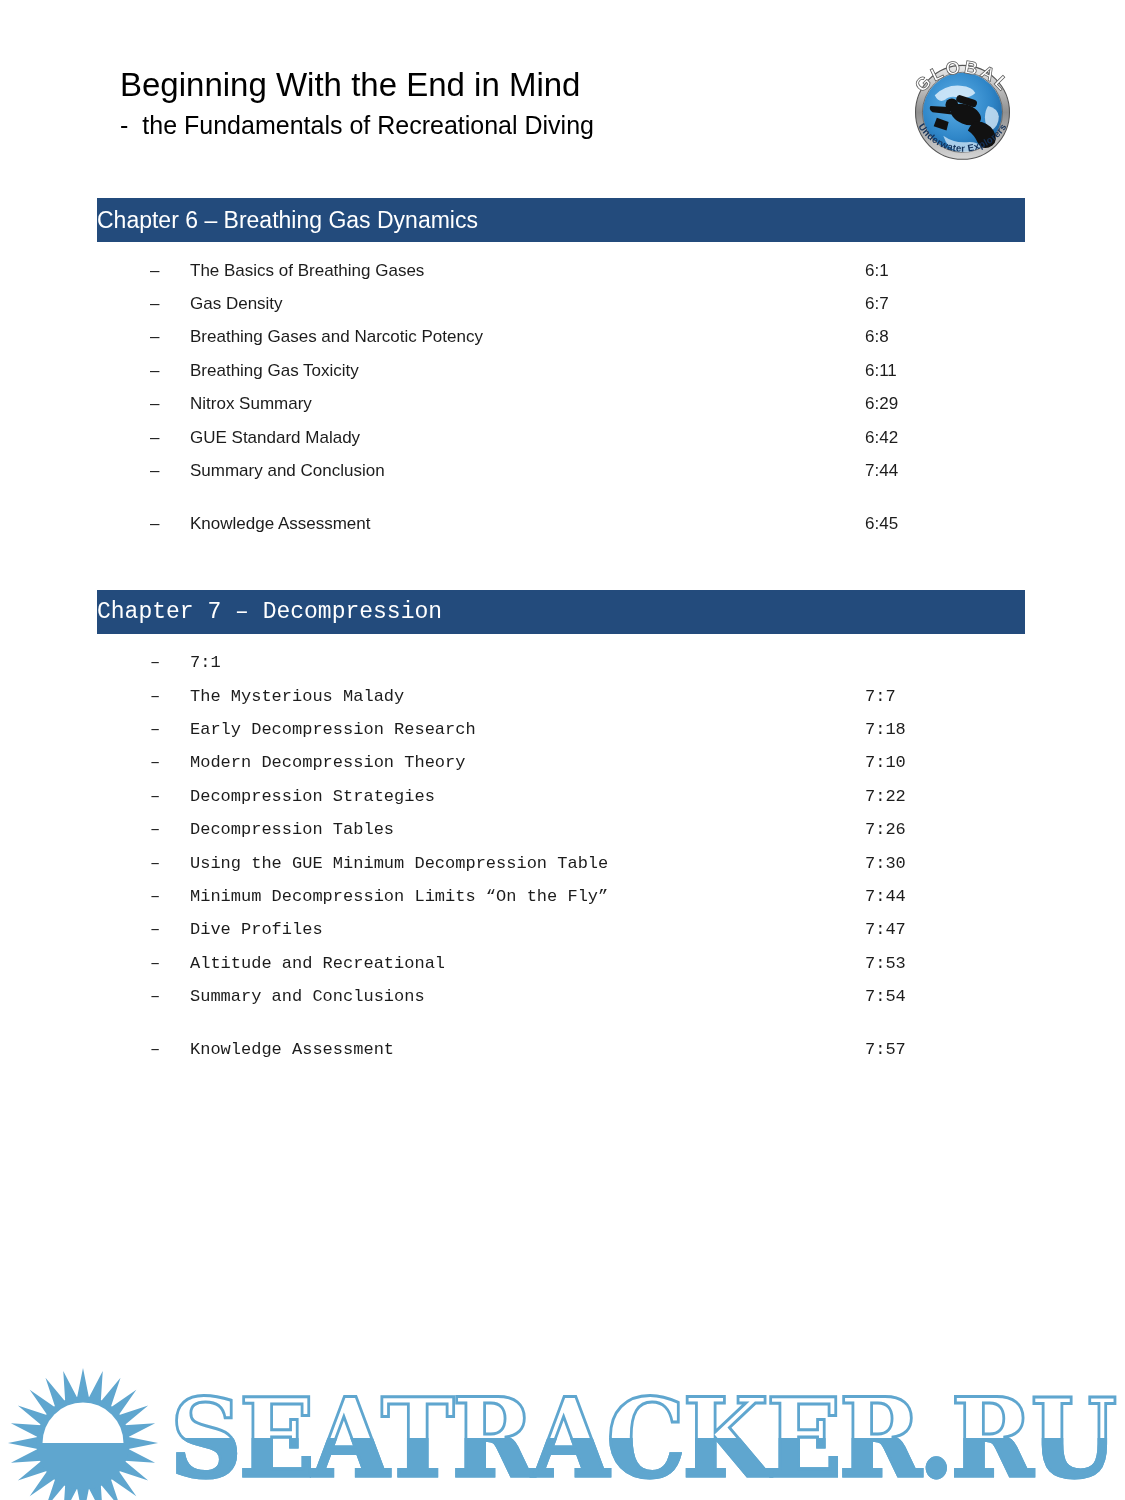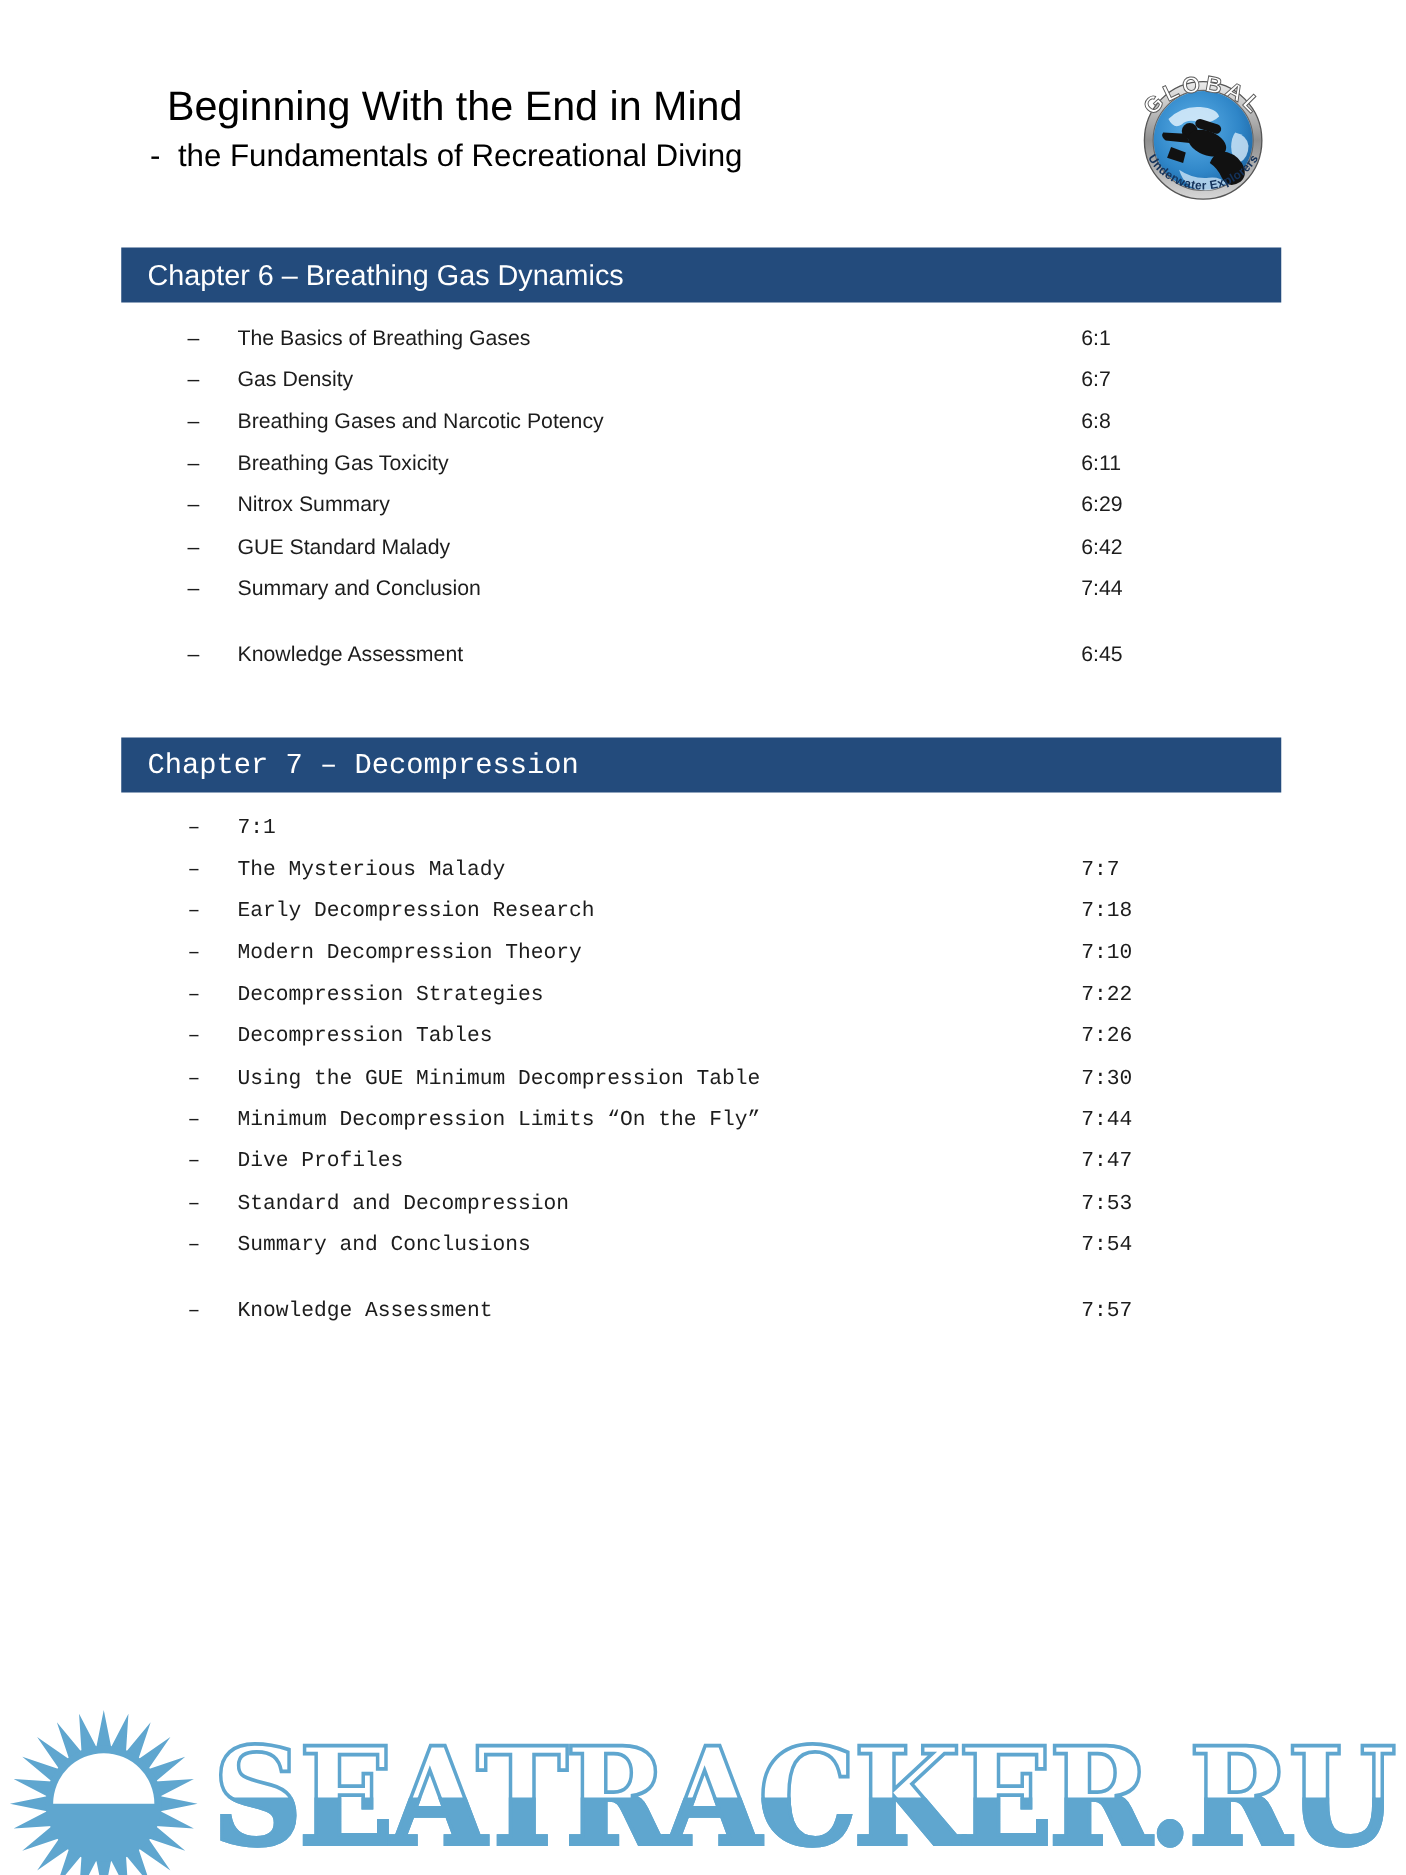--- a/index.html
+++ b/index.html
@@ -2,31 +2,31 @@
 <html><head>
 <meta charset="utf-8">
 <style>
   html,body{margin:0;padding:0;}
   body{
     width:1125px;height:1500px;position:relative;background:#ffffff;
     font-family:"Liberation Sans", sans-serif;color:#1c1c1c;overflow:hidden;
   }
   
   .page-header{position:absolute;left:120px;top:66px;}
-  .page-title{font-size:33px;line-height:1.15;color:#000;text-align:right;}
+  .page-title{font-size:33px;line-height:1.15;color:#000;}
   .page-subtitle{font-size:25px;margin-top:7px;color:#000;display:flex;}
   .page-subtitle .dash{margin-right:14px;}
   .logo-wrap{position:absolute;left:895px;top:44px;width:135px;height:126px;}
   
   .section{position:absolute;left:97px;width:928px;}
   .section.ch6{top:198px;}
   .section.ch7{top:590px;font-family:Liberation Mono, monospace;}
   .chapter-bar{
     height:44px;line-height:44px;background:#234b7c;color:#ffffff;
-    font-size:23px;padding-left:21px;box-sizing:border-box;
+    font-size:23px;box-sizing:border-box;
   }
   .toc-list{padding-top:12px;}
   .toc-row{display:flex;align-items:center;height:33.4px;padding-left:53px;font-size:17px;}
   .toc-row.gap{margin-top:20px;}
   .toc-bullet{width:40px;flex:none;}
   .toc-label{width:675px;flex:none;}
   .toc-page{flex:none;}
   
   .watermark{position:absolute;left:0;top:1362px;width:1125px;height:162px;}
   .sun{position:absolute;left:4px;top:2px;width:158px;height:158px;}
@@ -185,21 +185,21 @@
       <span class="toc-label">Minimum Decompression Limits “On the Fly”</span>
       <span class="toc-page">7:44</span>
     </div>
     <div class="toc-row">
       <span class="toc-bullet">–</span>
       <span class="toc-label">Dive Profiles</span>
       <span class="toc-page">7:47</span>
     </div>
     <div class="toc-row">
       <span class="toc-bullet">–</span>
-      <span class="toc-label">Standard and Decompression</span>
+      <span class="toc-label">Altitude and Recreational</span>
       <span class="toc-page">7:53</span>
     </div>
     <div class="toc-row">
       <span class="toc-bullet">–</span>
       <span class="toc-label">Summary and Conclusions</span>
       <span class="toc-page">7:54</span>
     </div>
     <div class="toc-row gap">
       <span class="toc-bullet">–</span>
       <span class="toc-label">Knowledge Assessment</span>

